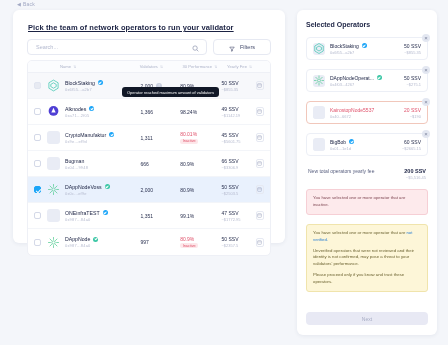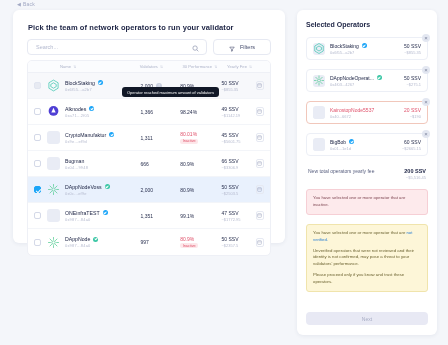--- a/index.html
+++ b/index.html
@@ -23,20 +23,21 @@
   .left-card {
     position: absolute; left: 13px; top: 10px;
     width: 272px; height: 233px;
     background: #fff; border-radius: 6px;
     box-shadow: 0 1px 4px rgba(30,40,90,.07);
   }
   .left-title {
     position: absolute; left: 15px; top: 13px;
     font-size: 7.5px; font-weight: bold; color: #1b2243;
     letter-spacing: .1px;
+    text-decoration: underline;
   }
   .searchrow {
     position: absolute; left: 14px; top: 29px;
     width: 244px; height: 16px;
     display: flex; gap: 6px;
   }
   .searchbox {
     flex: 1; position: relative;
     border: 1px solid #e6e9f2; border-radius: 4px;
     background: #fff; display: flex; align-items: center;

